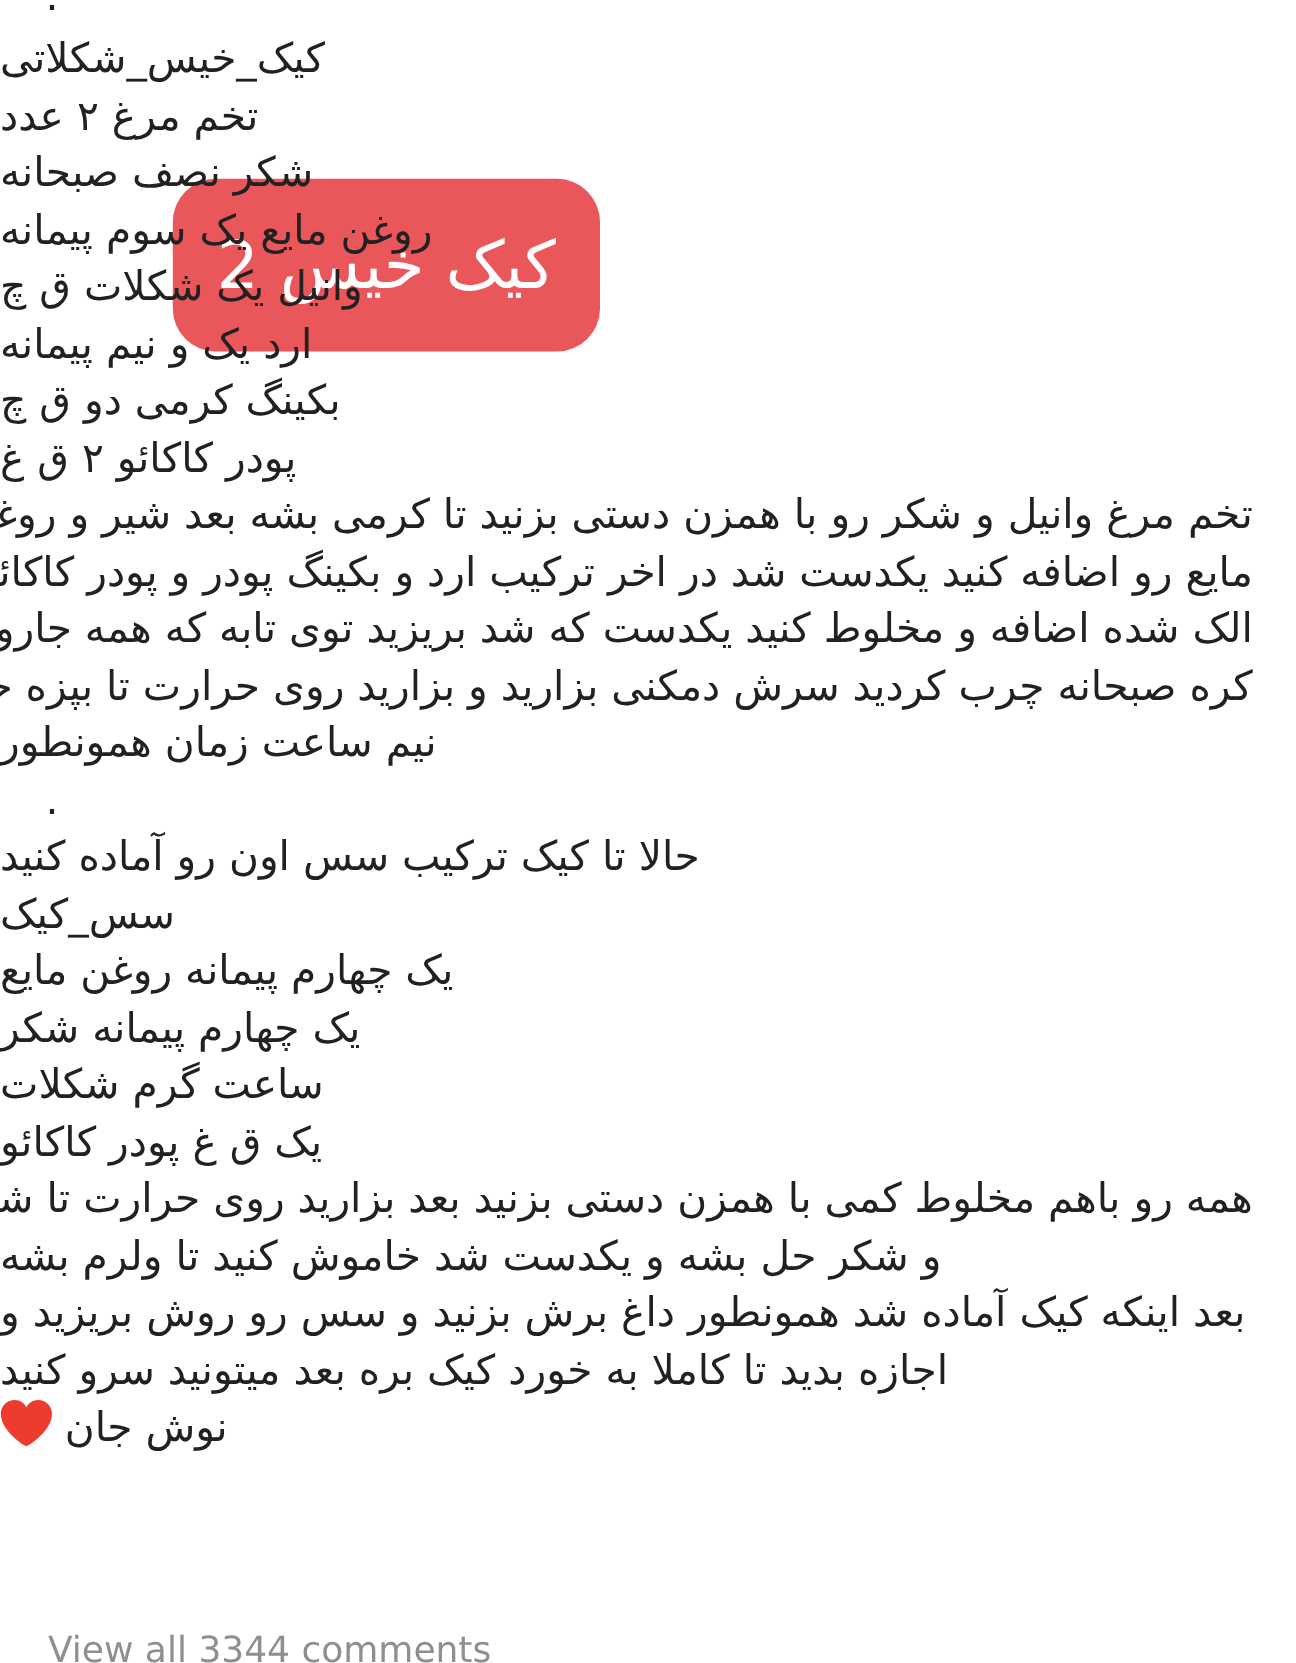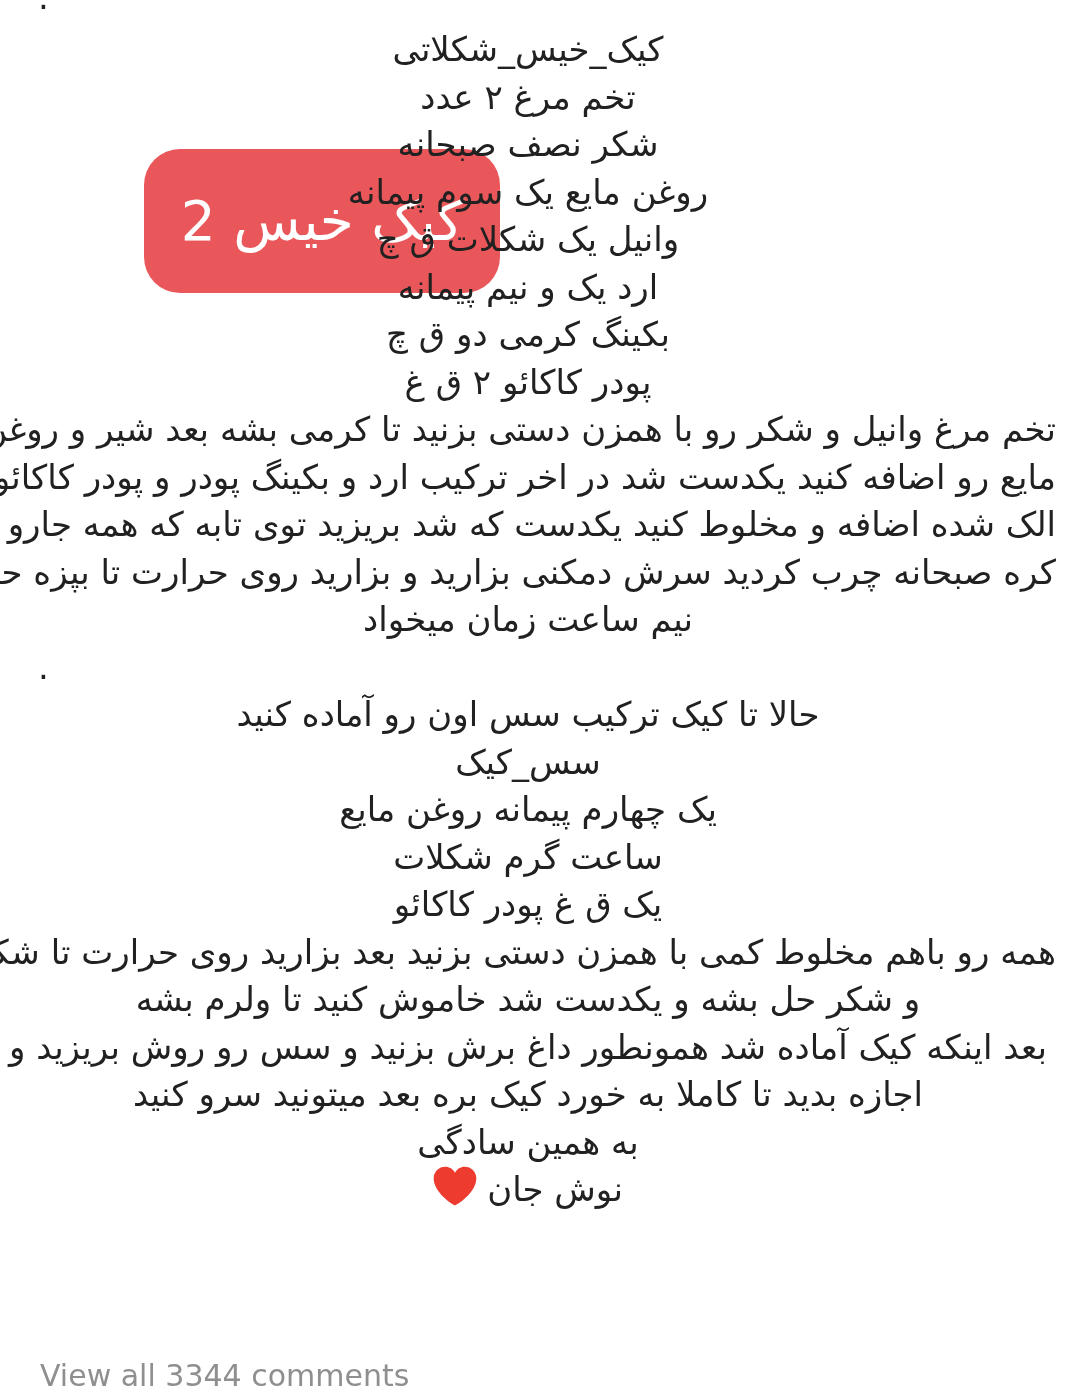--- a/index.html
+++ b/index.html
@@ -19,22 +19,22 @@
   .caption {
     position: absolute;
     top: 26px; left: 0; right: 0;
     direction: rtl;
   }
   .line {
     height: 47.5px;
     line-height: 47.5px;
     font-size: 34px;
     color: #212121;
-    text-align: center;
-    padding-right: 24px;
+    text-align: left;
+    padding-right: 36px;
     white-space: nowrap;
     direction: rtl;
   }
   .line.ltr {
     direction: ltr;
     text-align: left;
     padding-left: 38px;
     padding-right: 0;
   }
   .heart-svg {
@@ -97,32 +97,32 @@
       <div class="line"><span>شکر نصف صبحانه</span></div>
       <div class="line"><span>روغن مایع یک سوم پیمانه</span></div>
       <div class="line"><span>وانیل یک شکلات ق چ</span></div>
       <div class="line"><span>ارد یک و نیم پیمانه</span></div>
       <div class="line"><span>بکینگ کرمی دو ق چ</span></div>
       <div class="line"><span>پودر کاکائو ۲ ق غ</span></div>
       <div class="line"><span>تخم مرغ وانیل و شکر رو با همزن دستی بزنید تا کرمی بشه بعد شیر و روغن</span></div>
       <div class="line"><span>مایع رو اضافه کنید یکدست شد در اخر ترکیب ارد و بکینگ پودر و پودر کاکائو</span></div>
       <div class="line"><span>الک شده اضافه و مخلوط کنید یکدست که شد بریزید توی تابه که همه جارو با</span></div>
       <div class="line"><span>کره صبحانه چرب کردید سرش دمکنی بزارید و بزارید روی حرارت تا بپزه حدود</span></div>
-      <div class="line"><span>نیم ساعت زمان میخواد</span></div>
+      <div class="line"><span>نیم ساعت زمان همونطور</span></div>
       <div class="line ltr"><span>.</span></div>
       <div class="line"><span>حالا تا کیک ترکیب سس اون رو آماده کنید</span></div>
       <div class="line"><span>سس_کیک</span></div>
       <div class="line"><span>یک چهارم پیمانه روغن مایع</span></div>
+      <div class="line"><span>یک چهارم پیمانه شکر</span></div>
       <div class="line"><span>ساعت گرم شکلات</span></div>
       <div class="line"><span>یک ق غ پودر کاکائو</span></div>
       <div class="line"><span>همه رو باهم مخلوط کمی با همزن دستی بزنید بعد بزارید روی حرارت تا شکلات</span></div>
       <div class="line"><span>و شکر حل بشه و یکدست شد خاموش کنید تا ولرم بشه</span></div>
       <div class="line"><span>بعد اینکه کیک آماده شد همونطور داغ برش بزنید و سس رو روش بریزید و</span></div>
       <div class="line"><span>اجازه بدید تا کاملا به خورد کیک بره بعد میتونید سرو کنید</span></div>
-      <div class="line"><span>به همین سادگی</span></div>
       <div class="line"><span>نوش جان</span><svg viewBox="0 0 32 29" class="heart-svg">
           <path d="M16 28.5 C15 28.5 0.5 19.5 0.5 8.8 C0.5 4.1 4.3 0.5 8.9 0.5 C12 0.5 14.6 2.2 16 4.8 C17.4 2.2 20 0.5 23.1 0.5 C27.7 0.5 31.5 4.1 31.5 8.8 C31.5 19.5 17 28.5 16 28.5 Z" fill="#ed3b30"></path>
         </svg></div>
     </div>
 
   <div class="footer-comments" style="color: rgb(143, 143, 143);">View all 3344 comments</div>
 
 </div>
 
 </body></html>

